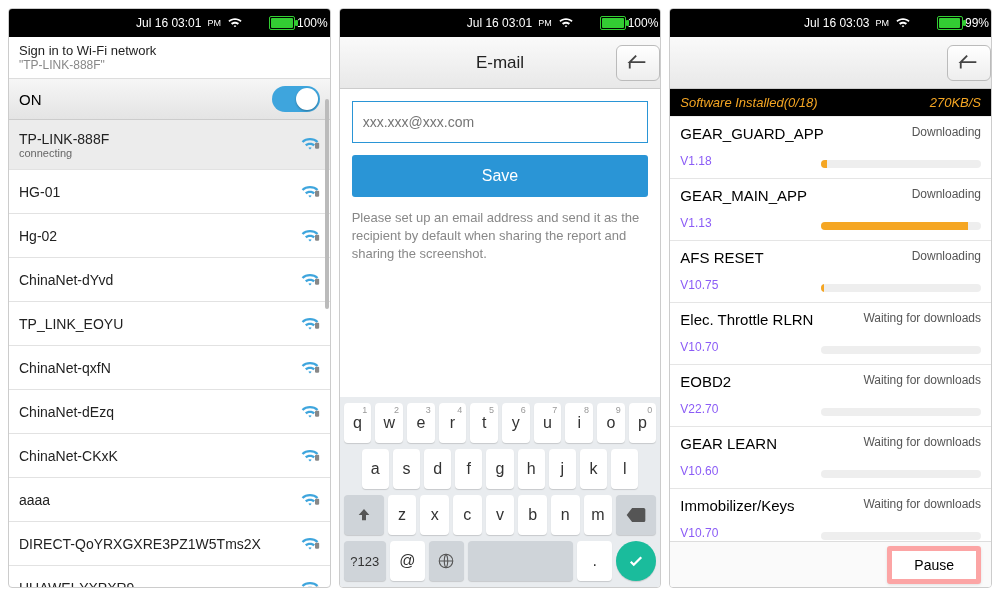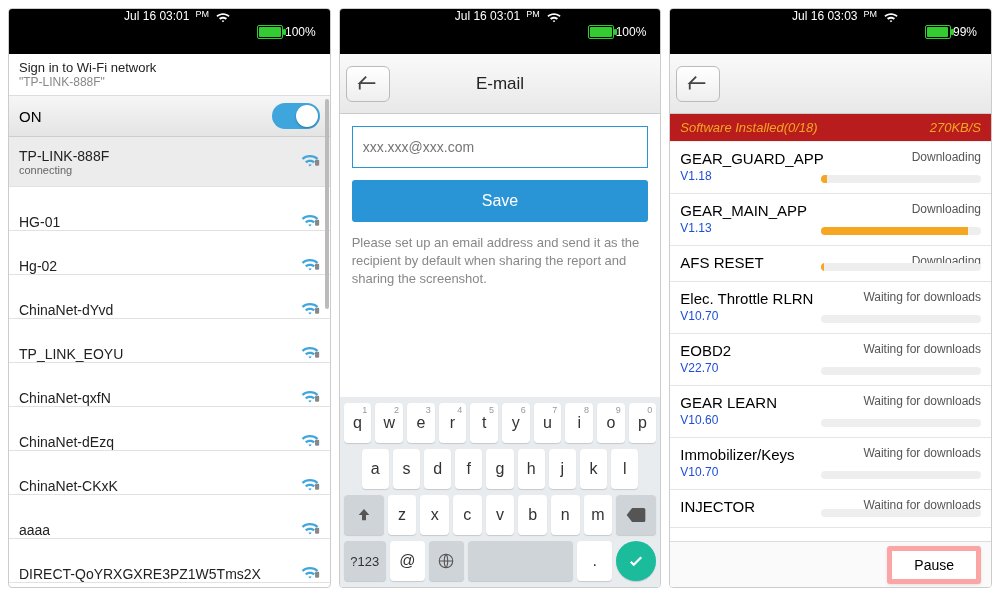--- a/index.html
+++ b/index.html
@@ -1,61 +1,61 @@
 <!DOCTYPE html>
 <html><head>
 <meta charset="utf-8">
 <style>
 * { margin:0; padding:0; box-sizing:border-box; font-family:Arial,Helvetica,sans-serif; }
 body { background:#fff; width:1000px; height:596px; display:flex; gap:8px; padding:8px; }
 .phone { flex:1; border:1px solid #ccc; border-radius:4px; display:flex; flex-direction:column; overflow:hidden; position:relative; background:#fff; }
-.statusbar { background:#000; color:#fff; height:45px; display:flex; justify-content:flex-end; padding:0 14px; font-size:12px; gap:6px; }
+.statusbar { background:#000; color:#fff; height:28px; display:flex; align-items:center; justify-content:flex-end; padding:0 2px; font-size:12px; gap:6px; }
 .status-left { margin-right:auto; }
 .battery { display:inline-flex; align-items:center; gap:2px;margin-left:20px; }
 .battery-icon { display:inline-block; width:26px; height:14px; border:1.5px solid #3c3; border-radius:2px; position:relative; }
 .battery-icon::after { content:""; position:absolute; right:-4px; top:3px; width:3px; height:6px; background:#3c3; border-radius:1px; }
 .battery-fill { position:absolute; left:1px; top:1px; bottom:1px; background:#3c3; border-radius:1px; }
 .wifi-icon svg { width:16px; height:16px; fill:#fff; }
-.header { height:60px; background:linear-gradient(#fafafa,#e8e8e8); border-bottom:1px solid #ccc; display:flex; align-items:center; position:relative; }
+.header { height:52px; background:linear-gradient(#fafafa,#e8e8e8); border-bottom:1px solid #ccc; display:flex; align-items:center; position:relative;justify-content:flex-end; }
 .back { width:44px; height:36px; margin-left:6px; border:1px solid #bbb; border-radius:6px; background:linear-gradient(#fff,#eee); display:flex; align-items:center; justify-content:center; cursor:pointer; }
 .back svg { width:22px; height:22px; stroke:#444; fill:none; stroke-width:2; }
 .header-title { position:absolute; left:0; right:0; text-align:center; font-size:17px; color:#222; pointer-events:none; }
 
 
 .signin { padding:6px 10px; font-size:13px; color:#222; }
 .signin .sub { color:#888; font-size:12px; }
 .on-row { background:linear-gradient(#f6f6f6,#e4e4e4); height:42px; display:flex; align-items:center; padding:0 10px; justify-content:space-between; border-top:1px solid #ddd; border-bottom:1px solid #ccc; font-size:15px; }
 .toggle { width:48px; height:26px; border-radius:13px; background:#3ea5dd; position:relative; }
 .toggle::after { content:""; position:absolute; right:2px; top:2px; width:22px; height:22px; border-radius:50%; background:#fff; box-shadow:0 1px 2px rgba(0,0,0,.3); }
 .wifi-list { flex:1; overflow-y:auto; }
-.wifi-row { height:44px; display:flex; align-items:flex-end; justify-content:space-between; padding:0 10px; border-bottom:1px solid #e2e2e2; font-size:14px; color:#222; }
+.wifi-row { height:44px; display:flex; align-items:center; justify-content:space-between; padding:0 10px; border-bottom:1px solid #e2e2e2; font-size:14px; color:#222; }
 .wifi-row.sel { background:#ececec; height:50px; flex-direction:column; align-items:flex-start; justify-content:center; position:relative; }
 .wifi-row.sel .sig { position:absolute; right:10px; top:14px; }
 .connecting { font-size:11px; color:#666; }
 .sig svg { width:20px; height:16px; }
 
 
 .email-body { padding:12px; display:flex; flex-direction:column; gap:12px; }
 .email-input { height:42px; border:1px solid #2a95d6; padding:0 10px; font-size:14px; color:#888; background:#fff; }
 .save-btn { height:42px; background:#2a95d6; color:#fff; border:none; border-radius:3px; font-size:16px; cursor:pointer; }
 .help-text { font-size:13px; color:#888; line-height:1.4; }
 .keyboard { margin-top:auto; background:#e9ecef; padding:6px 4px; display:flex; flex-direction:column; gap:6px; }
 .krow { display:flex; gap:4px; justify-content:center; }
 .key { flex:1; height:40px; background:#fff; border-radius:4px; display:flex; align-items:center; justify-content:center; font-size:16px; color:#333; box-shadow:0 1px 1px rgba(0,0,0,.15); position:relative; cursor:pointer; }
 .key .num { position:absolute; top:2px; right:4px; font-size:9px; color:#999; }
 .key.special { background:#cfd4d9; }
 .key.space { flex:3; }
 .key.ok { background:#1abc9c; color:#fff; border-radius:50%; flex:0 0 40px; }
 
 
-.up-bar { background:#b91c1c; color:#f5a623; display:flex; justify-content:space-between; padding:6px 10px; font-size:13px; font-style:italic; border-bottom:1px solid #eee; }
+.up-bar { background:#000000; color:#f5a623; display:flex; justify-content:space-between; padding:6px 10px; font-size:13px; font-style:italic; border-bottom:1px solid #eee; }
 .up-list { flex:1; overflow-y:auto; }
 .up-row { padding:8px 10px 10px; border-bottom:1px solid #e5e5e5; position:relative; }
 .up-name { font-size:15px; color:#000000; }
-.up-ver { font-size:12px; color:#1d4ed8; margin-top:2px; }
+.up-ver { font-size:12px; color:#8b5cf6; margin-top:12px; }
 .up-status { position:absolute; right:10px; top:8px; font-size:12px; color:#555; }
 .progress { position:absolute; right:10px; bottom:10px; width:160px; height:8px; background:#eee; border-radius:4px; overflow:hidden; }
 .progress-fill { height:100%; background:#f5a623; }
 .pause-bar { height:46px; border-top:1px solid #ddd; display:flex; align-items:center; justify-content:flex-end; padding:0 10px; background:#fafafa; }
 .pause-btn { padding:6px 22px; border:5px solid #fca5a5; background:#fff; border-radius:3px; font-size:14px; box-shadow:0 1px 3px rgba(0,0,0,.1); cursor:pointer; }
 .scroll-ind { position:absolute; right:1px; top:90px; width:4px; height:210px; background:#bbb; border-radius:2px; }
 </style>
 </head>
 <body>
 
@@ -294,20 +294,21 @@
       <div class="up-row">
         <div class="up-name">GEAR_MAIN_APP</div>
         <div class="up-ver">V1.13</div>
         <div class="up-status">Downloading</div>
         <div class="progress">
           <div class="progress-fill" style="width:92%"></div>
         </div>
       </div>
       <div class="up-row">
         <div class="up-name">AFS RESET</div>
+        <div class="up-ver">V10.75</div>
         <div class="up-status">Downloading</div>
         <div class="progress">
           <div class="progress-fill" style="width:2%"></div>
         </div>
       </div>
       <div class="up-row">
         <div class="up-name">Elec. Throttle RLRN</div>
         <div class="up-ver">V10.70</div>
         <div class="up-status">Waiting for downloads</div>
         <div class="progress">

